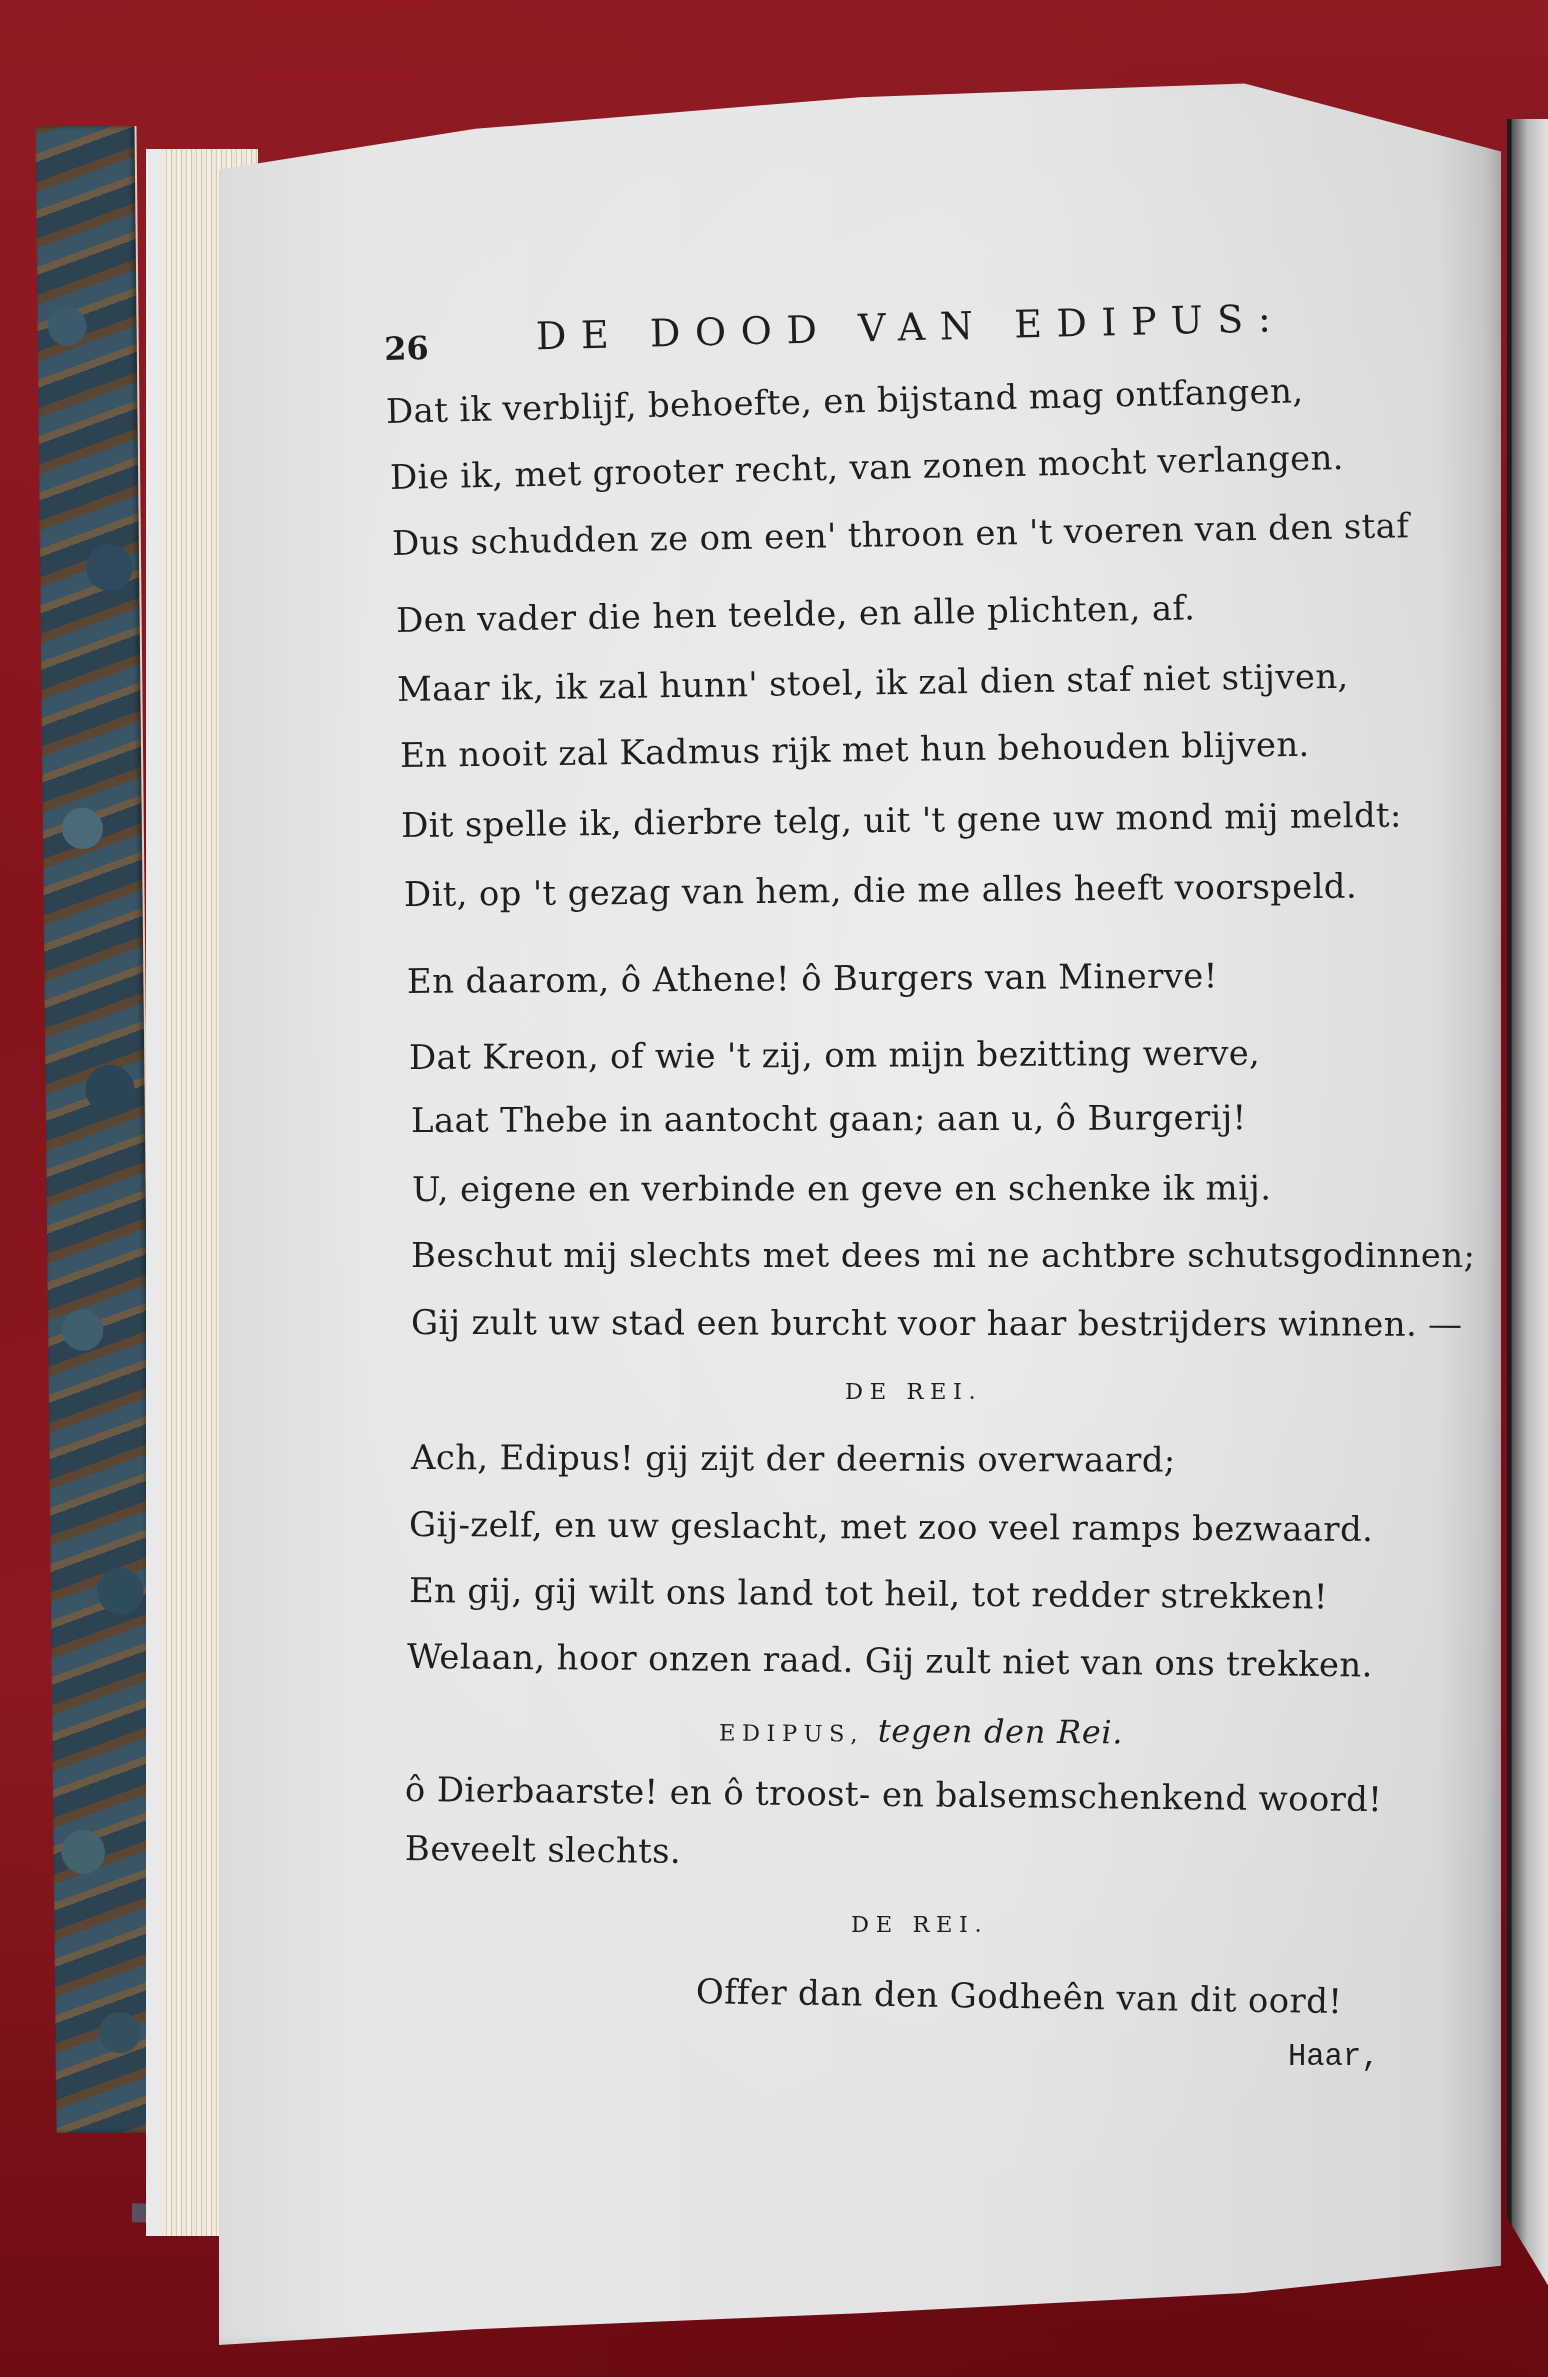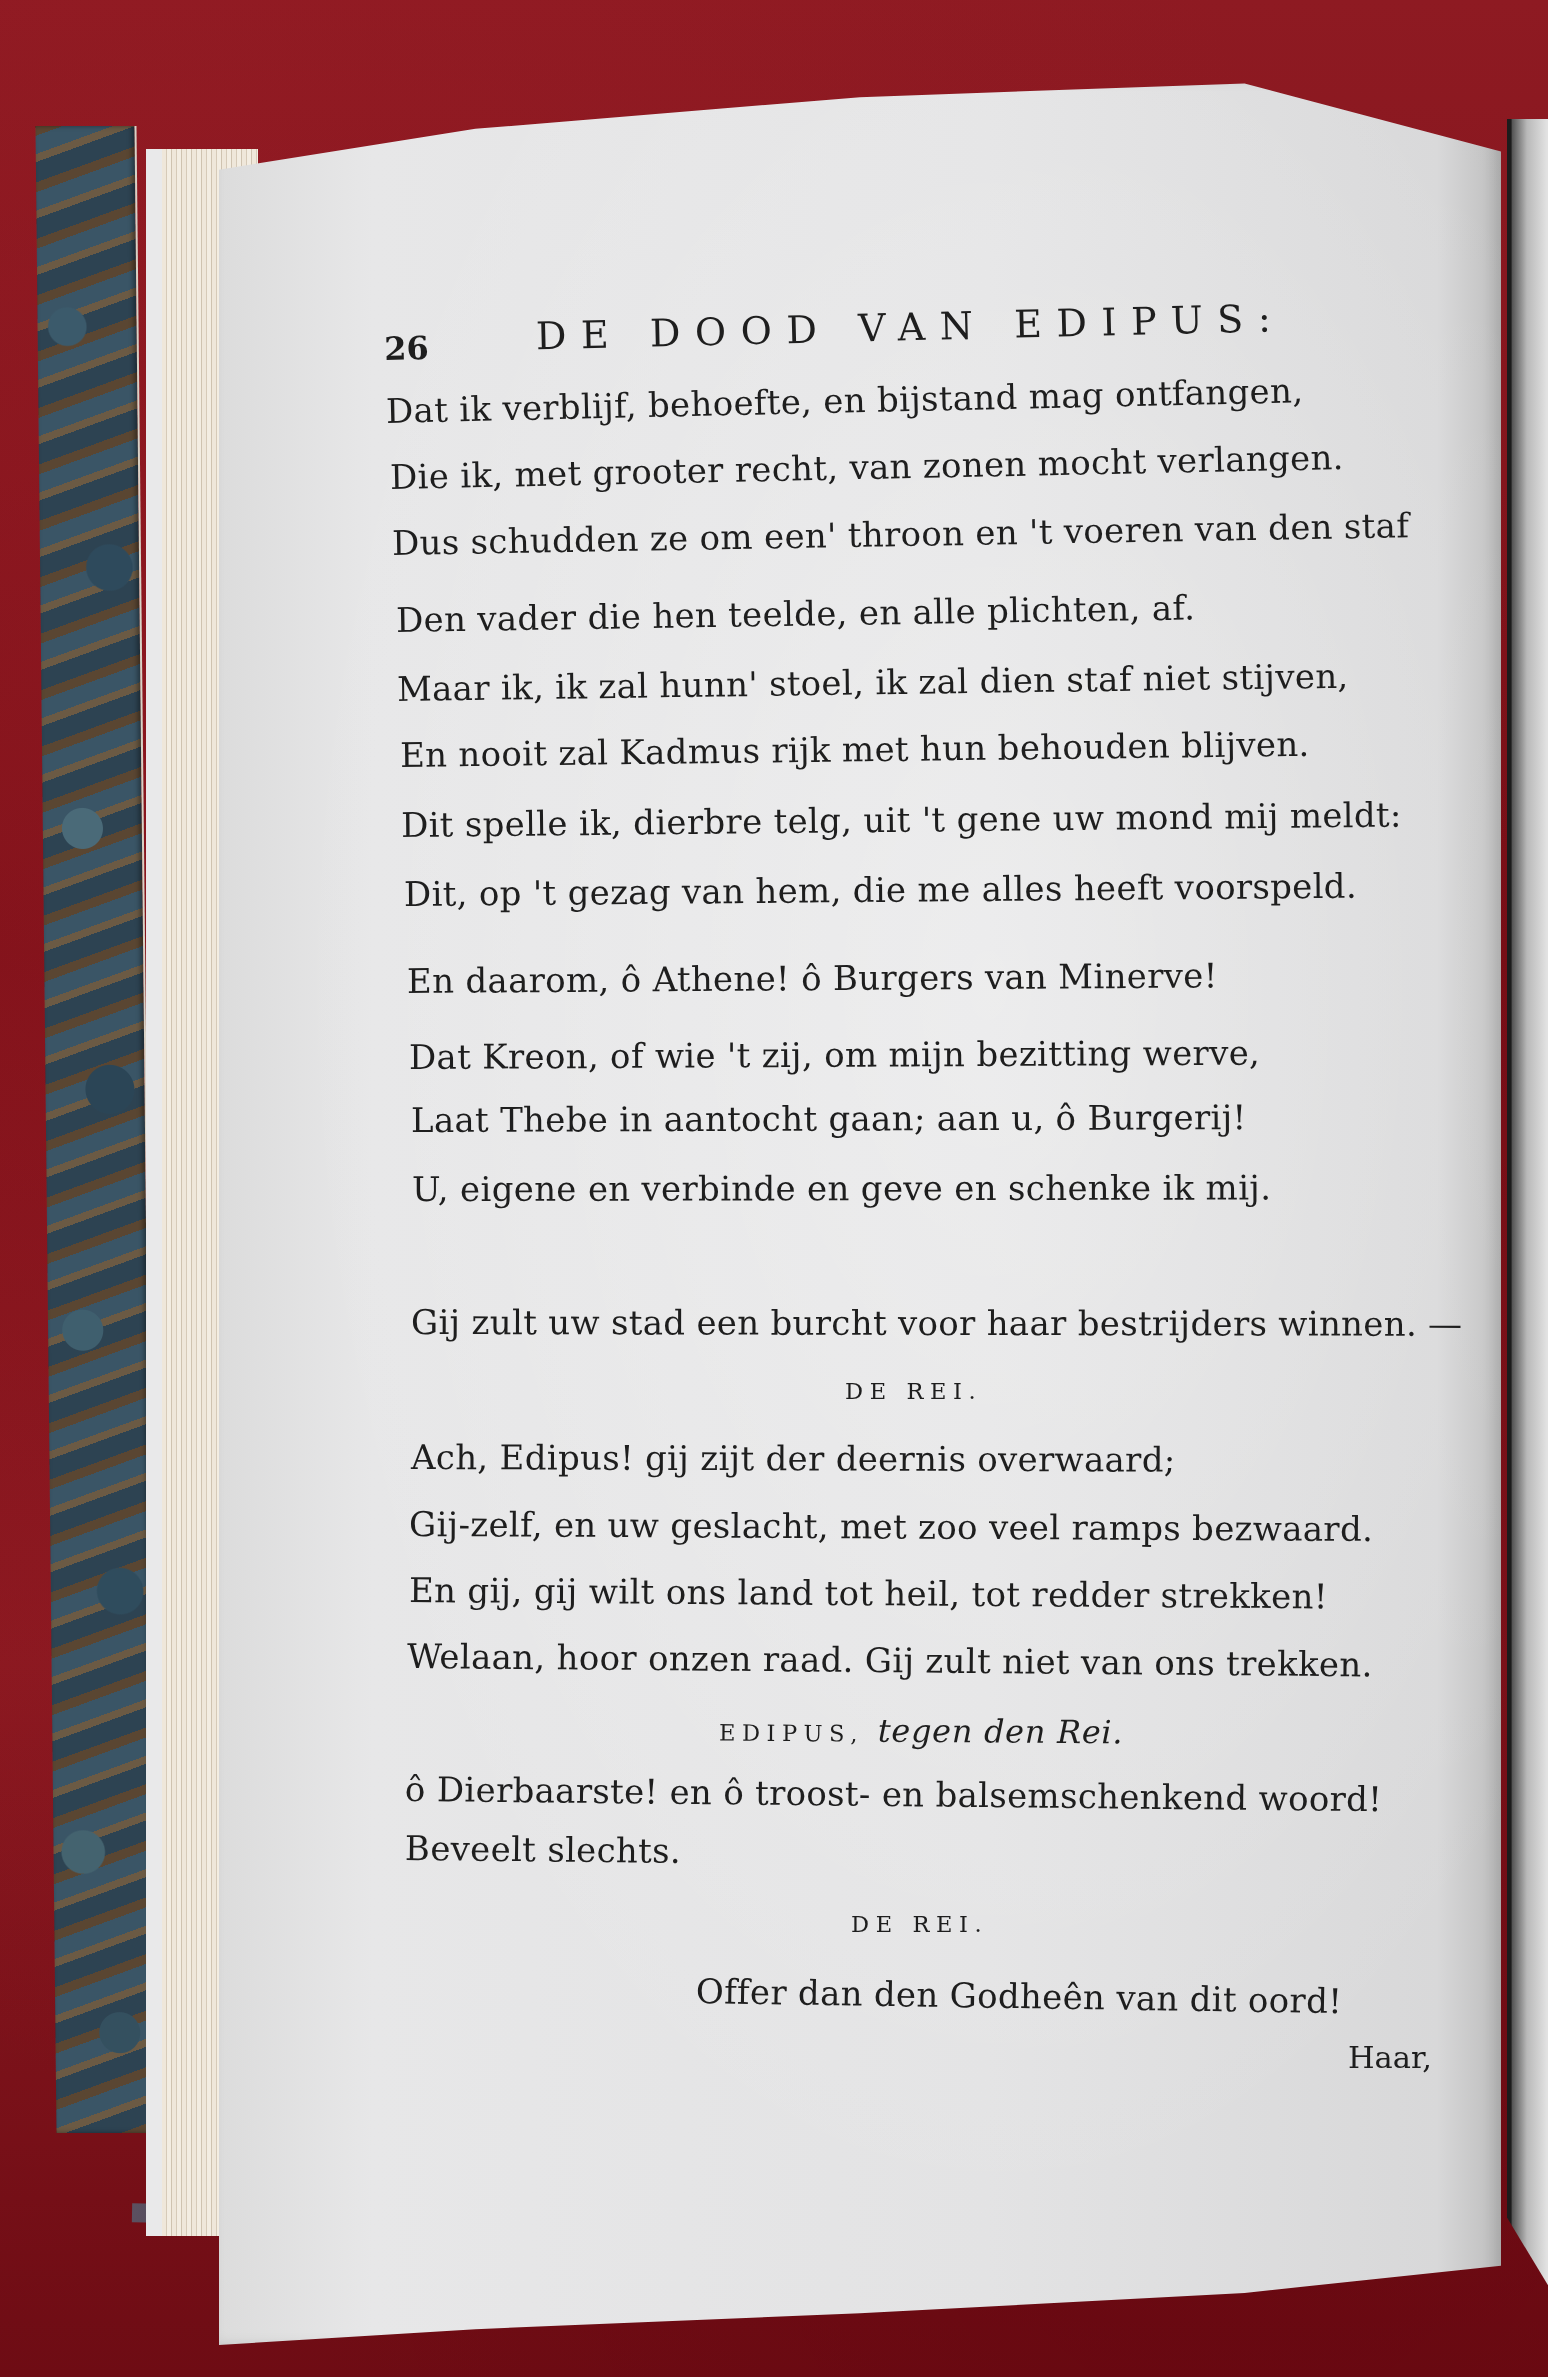--- a/index.html
+++ b/index.html
@@ -161,20 +161,21 @@
   <div class="line" style="left:392px; top:523px; transform:rotate(-1.0deg);">Dus schudden ze om een' throon en 't voeren van den staf</div>
   <div class="line" style="left:396px; top:600px; transform:rotate(-0.9deg);">Den vader die hen teelde, en alle plichten, af.</div>
   <div class="line" style="left:397px; top:669px; transform:rotate(-0.8deg);">Maar ik, ik zal hunn' stoel, ik zal dien staf niet stijven,</div>
   <div class="line" style="left:400px; top:735px; transform:rotate(-0.7deg);">En nooit zal Kadmus rijk met hun behouden blijven.</div>
   <div class="line" style="left:401px; top:805px; transform:rotate(-0.6deg);">Dit spelle ik, dierbre telg, uit 't gene uw mond mij meldt:</div>
   <div class="line" style="left:404px; top:874px; transform:rotate(-0.5deg);">Dit, op 't gezag van hem, die me alles heeft voorspeld.</div>
   <div class="line" style="left:407px; top:961px; transform:rotate(-0.4deg);">En daarom, ô Athene! ô Burgers van Minerve!</div>
   <div class="line" style="left:409px; top:1037px; transform:rotate(-0.3deg);">Dat Kreon, of wie 't zij, om mijn bezitting werve,</div>
   <div class="line" style="left:411px; top:1100px; transform:rotate(-0.2deg);">Laat Thebe in aantocht gaan; aan u, ô Burgerij!</div>
   <div class="line" style="left:412px; top:1169px; transform:rotate(-0.1deg);">U, eigene en verbinde en geve en schenke ik mij.</div>
+  <div class="line" style="left:411px; top:1235px; transform:rotate(0deg);">Beschut mij slechts met dees mi ne achtbre schutsgodinnen;</div>
   <div class="line" style="left:411px; top:1302px; transform:rotate(0.1deg);">Gij zult uw stad een burcht voor haar bestrijders winnen. —</div>
 
   <div class="speaker" style="left:845px; top:1378px;">DE REI.</div>
 
   <div class="line" style="left:411px; top:1437px; transform:rotate(0.2deg);">Ach, Edipus! gij zijt der deernis overwaard;</div>
   <div class="line" style="left:409px; top:1504px; transform:rotate(0.3deg);">Gij-zelf, en uw geslacht, met zoo veel ramps bezwaard.</div>
   <div class="line" style="left:409px; top:1570px; transform:rotate(0.4deg);">En gij, gij wilt ons land tot heil, tot redder strekken!</div>
   <div class="line" style="left:407px; top:1636px; transform:rotate(0.5deg);">Welaan, hoor onzen raad. Gij zult niet van ons trekken.</div>
 
   <div class="speaker" style="left:719px; top:1712px; transform:rotate(0.4deg);">
@@ -182,15 +183,15 @@
     <span class="stage">tegen den Rei.</span>
   </div>
 
   <div class="line" style="left:405px; top:1769px; transform:rotate(0.6deg);">ô Dierbaarste! en ô troost- en balsemschenkend woord!</div>
   <div class="line" style="left:405px; top:1828px; transform:rotate(0.6deg);">Beveelt slechts.</div>
 
   <div class="speaker" style="left:851px; top:1911px;">DE REI.</div>
 
   <div class="line" style="left:696px; top:1971px; transform:rotate(0.9deg);">Offer dan den Godheên van dit oord!</div>
 
-  <div class="catchword" style="left:1348px; top:2040px;">Haar,</div>
+  <div class="catchword" style="left:1288px; top:2040px;font-family:Liberation Mono, monospace;">Haar,</div>
 </div>
 
 
 </body></html>

